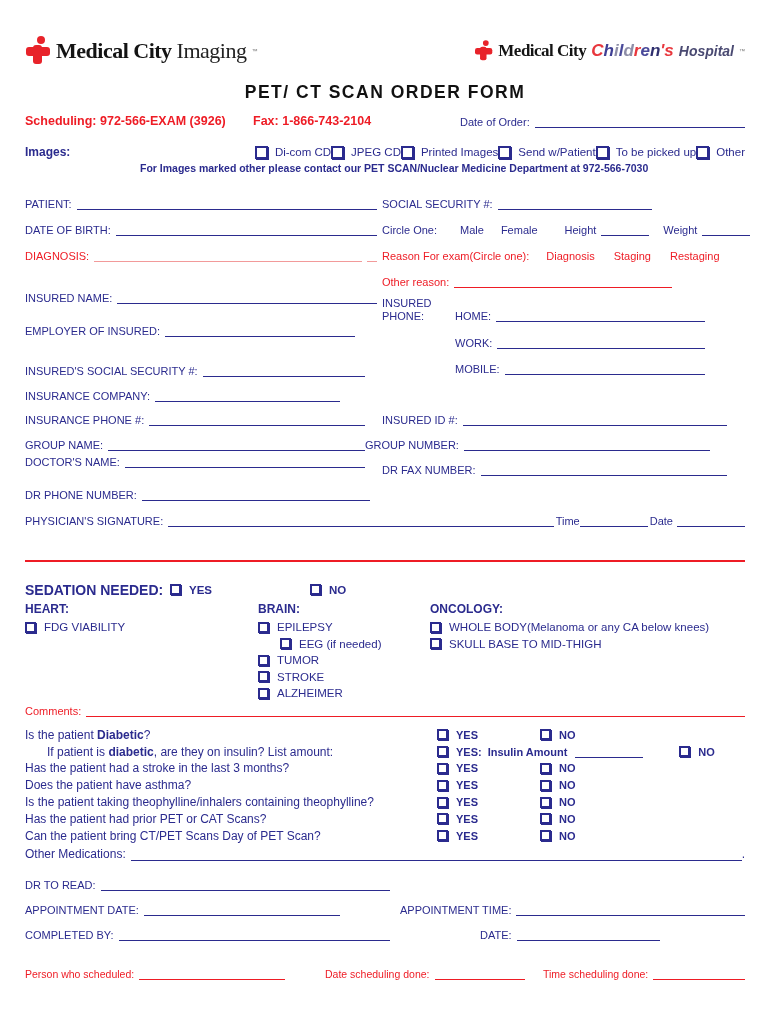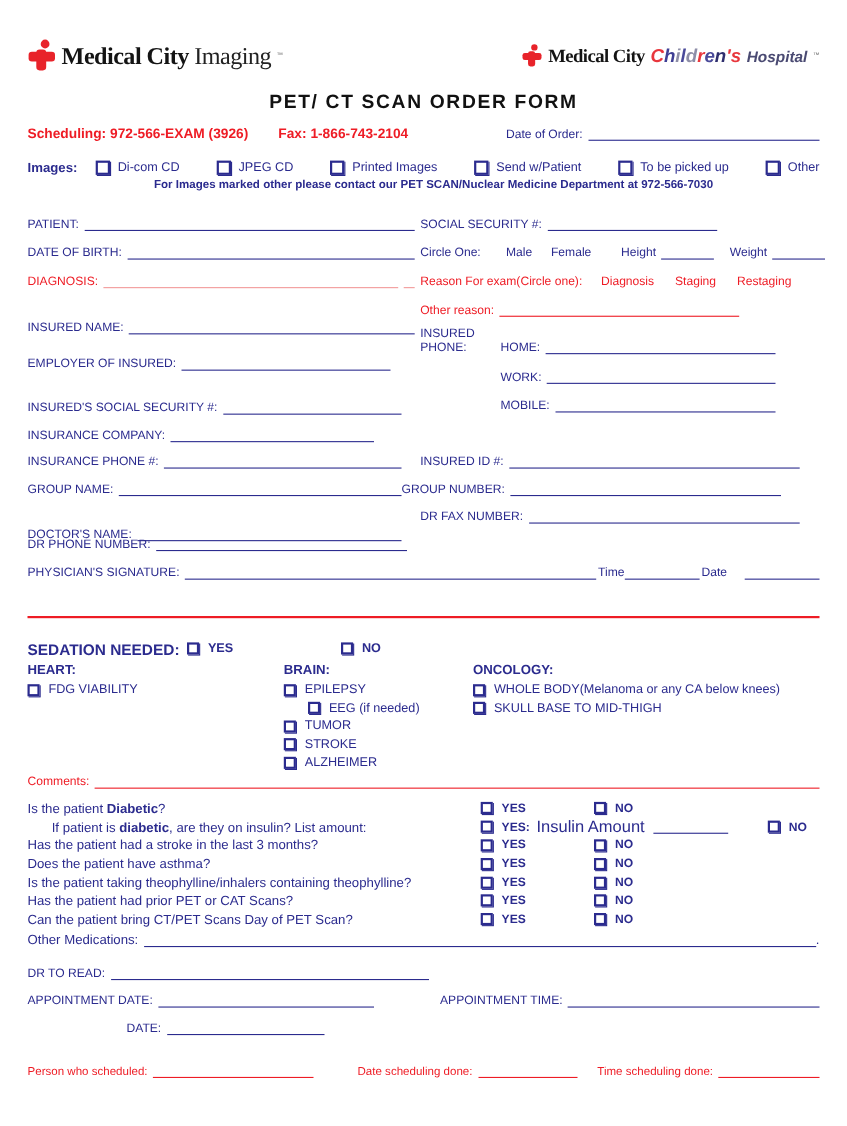--- a/index.html
+++ b/index.html
@@ -49,21 +49,21 @@
   .ln{border-bottom:1px solid var(--blue);flex:1;height:12px;min-width:10px}
   .lnw{border-bottom:1px solid var(--blue);height:12px;flex:none}
   .red-t{color:var(--red)}
   .red-ln{border-color:var(--red)}
   .pink-ln{border-color:var(--pink)}
   .b{font-weight:bold}
 
   
   .images{display:flex;align-items:center;margin-top:17px}
   .images .ilbl{font-weight:bold;font-size:12px;width:62px}
-  .iopts{display:flex;flex:1;justify-content:space-between;align-items:center}
+  .iopts{display:flex;flex:1;justify-content:flex-end;align-items:center}
   .iopt{display:flex;align-items:center;gap:7px;font-size:11.5px}
   .cb{width:13px;height:13px;border:2px solid var(--blue);box-shadow:1px 1px 0 var(--blue);
       display:inline-block;flex:none;background:#fff}
   .cb.sm{width:11px;height:11px}
   .note{font-weight:bold;font-size:10.5px;margin:3px 0 0 115px}
 
   
   .fields{position:relative;height:336px;margin-top:22px}
   .af{position:absolute;display:flex;align-items:flex-end}
 
@@ -82,21 +82,21 @@
   .comments{display:flex;align-items:flex-end;margin-top:3px}
   .comments .lbl{color:var(--red);font-size:11px}
 
   
   .qs{margin-top:10px}
   .qrow{display:flex;align-items:center;height:16.8px;font-size:12px}
   .qtext{width:412px}
   .qtext.ind{padding-left:22px}
   .yn{display:flex;align-items:center;gap:8px;font-weight:bold;font-size:11px}
   .yn.w{width:103px}
-  .ins{font-weight:normal;font-size:15px;margin-left:-2px}
+  .ins{font-weight:bold;font-size:11px;margin-left:-2px}
   .othermeds{display:flex;align-items:flex-end;margin-top:3px;font-size:12px}
 
   
   .f1{display:flex;align-items:flex-end;margin-top:18px;width:365px}
   .f2{display:flex;align-items:flex-start;margin-top:13px}
   .fgrp{display:flex;align-items:flex-end}
   .redfoot{display:flex;align-items:center;margin-top:27px;color:var(--red);font-size:10.5px}
   .redfoot .lbl{color:var(--red);font-size:10.5px}
 </style>
 </head>
@@ -204,21 +204,21 @@
         <span class="ln"></span>
       </div>
     <div class="af" style="top:218px;left:0;width:340px">
         <span class="lbl">INSURANCE PHONE #:</span>
         <span class="ln"></span>
       </div>
     <div class="af" style="top:243px;left:0;width:340px">
         <span class="lbl">GROUP NAME:</span>
         <span class="ln"></span>
       </div>
-    <div class="af" style="top:284px;left:0;width:340px">
+    <div class="af" style="top:260px;left:0;width:340px">
         <span class="lbl">DOCTOR'S NAME:</span>
         <span class="ln"></span>
       </div>
     <div class="af" style="top:293px;left:0;width:345px">
         <span class="lbl">DR PHONE NUMBER:</span>
         <span class="ln"></span>
       </div>
 
     <div class="af" style="top:2px;left:357px;width:270px">
         <span class="lbl">SOCIAL SECURITY #:</span>
@@ -277,21 +277,21 @@
     <div class="af" style="top:268px;left:357px;width:345px">
         <span class="lbl">DR FAX NUMBER:</span>
         <span class="ln"></span>
       </div>
 
     <div class="af" style="top:319px;left:0;right:0">
       <span class="lbl">PHYSICIAN'S SIGNATURE:</span>
       <span class="ln"></span>
       <span class="lbl" style="margin-left:2px;margin-right:0">Time</span>
       <span class="lnw" style="width:68px"></span>
-      <span class="lbl" style="margin-left:2px;margin-right:16px">Date</span>
+      <span class="lbl" style="margin-left:2px;margin-right:4px">Date</span>
       <span class="lnw" style="width:68px"></span>
     </div>
   </div>
 
   <div class="divider"></div>
 
   <div class="sed">
     <span class="shead">SEDATION NEEDED:</span>
     <span class="sedopt" style="margin-right:98px">
         <span class="cb sm"></span>
@@ -450,20 +450,24 @@
         <span class="lbl">APPOINTMENT DATE:</span>
         <span class="ln"></span>
       </span>
     <span class="fgrp" style="margin-left:60px;flex:1">
         <span class="lbl">APPOINTMENT TIME:</span>
         <span class="ln"></span>
       </span>
   </div>
 
   <div class="f2">
+    <span class="fgrp" style="width:365px">
+        <span class="lbl">COMPLETED BY:</span>
+        <span class="ln"></span>
+      </span>
     <span class="fgrp" style="margin-left:90px;width:180px">
         <span class="lbl">DATE:</span>
         <span class="ln"></span>
       </span>
   </div>
 
   <div class="redfoot">
     <span class="fgrp" style="width:260px">
         <span class="lbl">Person who scheduled:</span>
         <span class="ln red-ln"></span>

